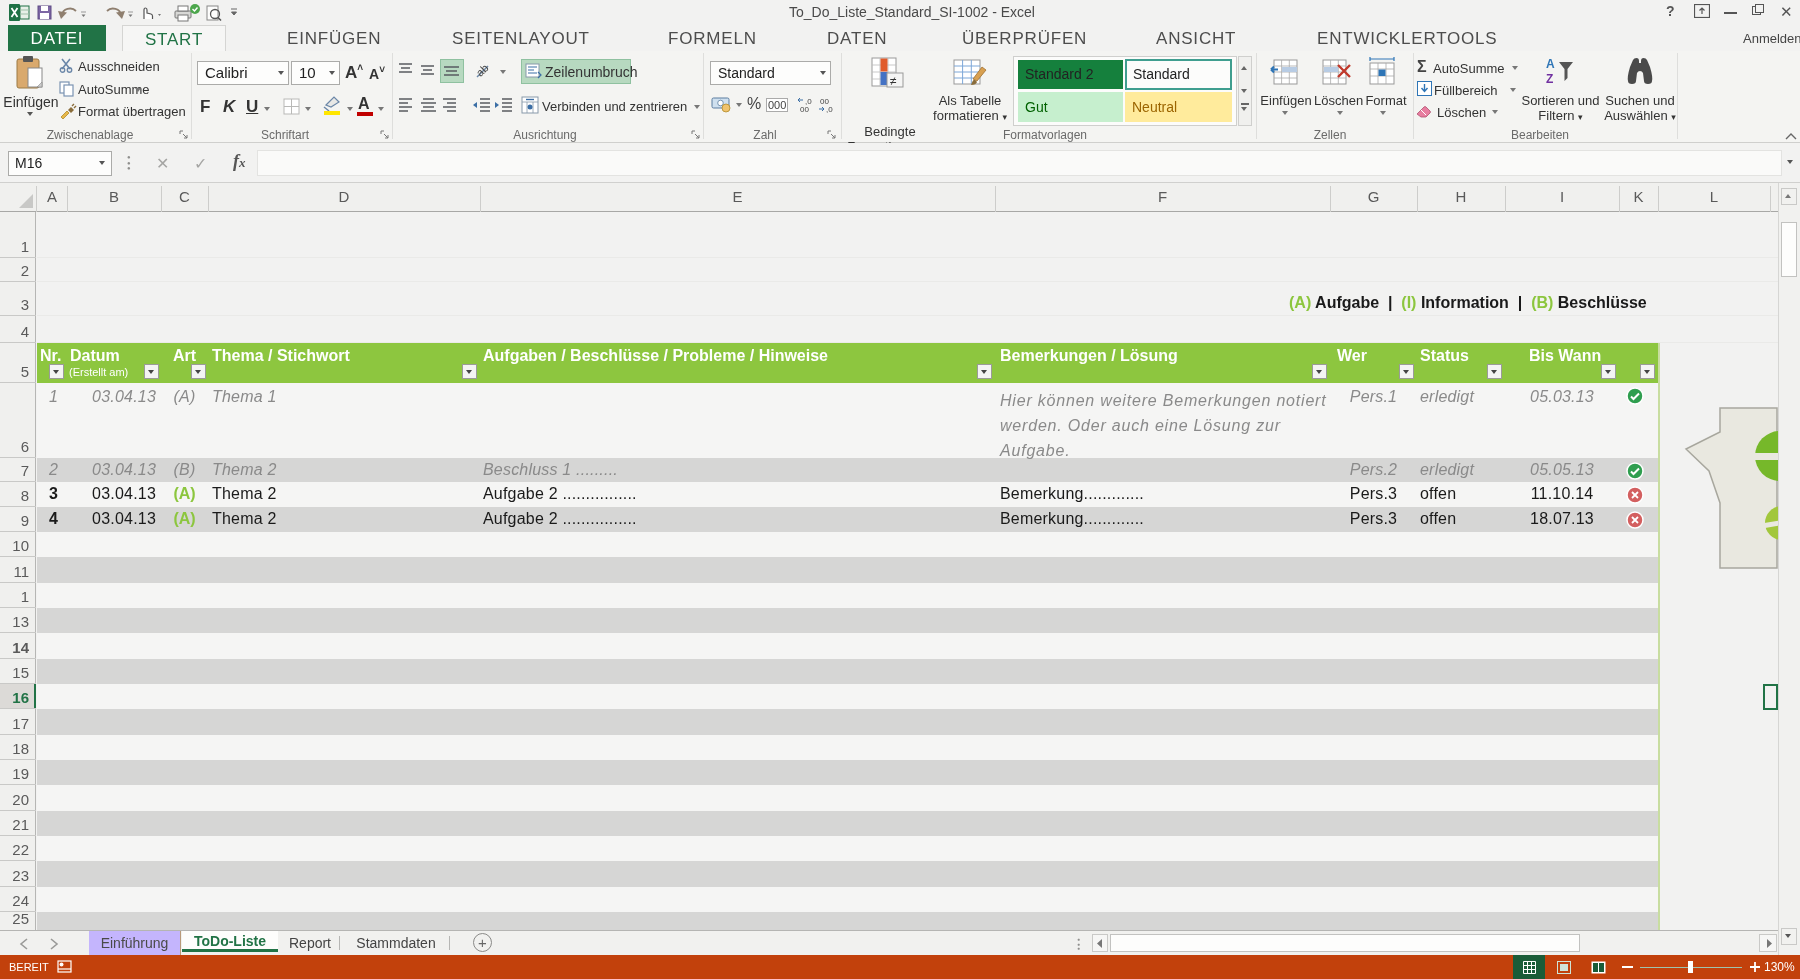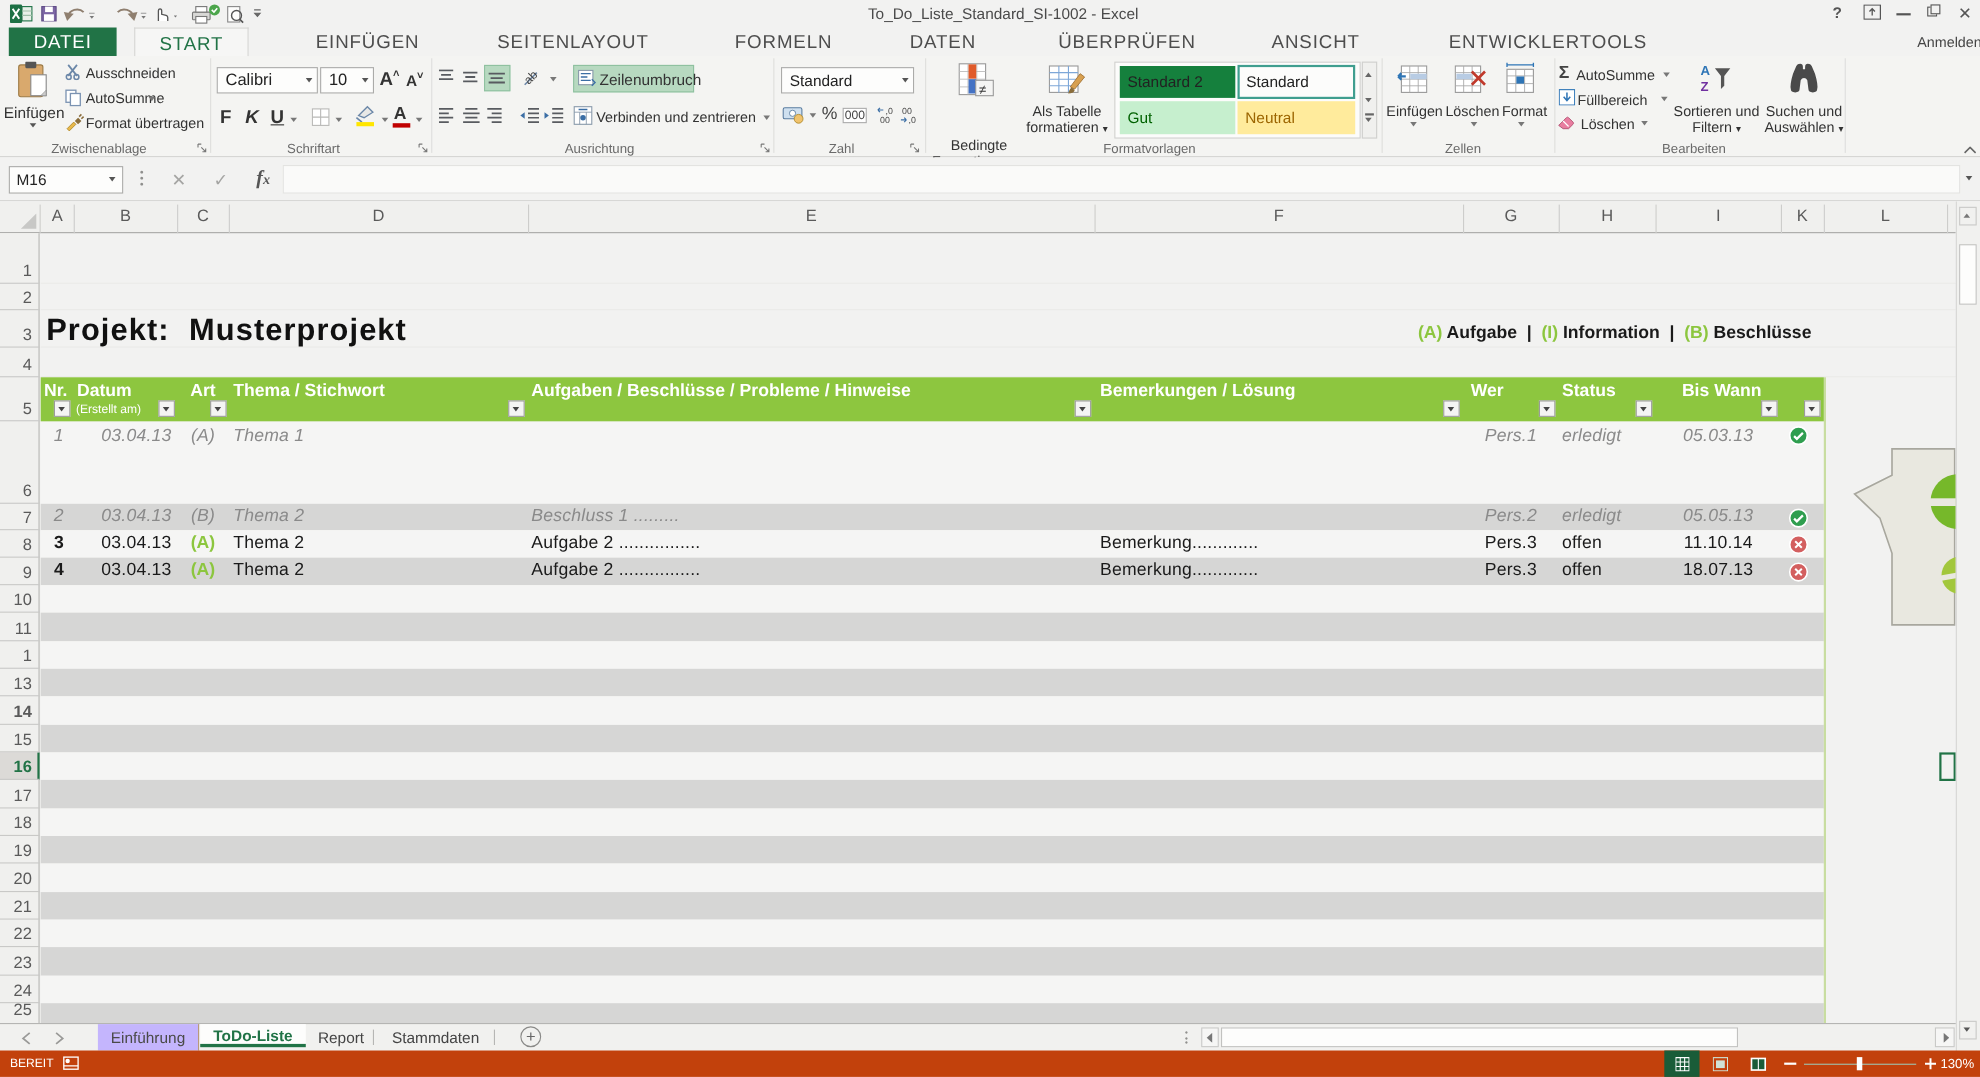--- a/index.html
+++ b/index.html
@@ -436,21 +436,20 @@
   <div class="gridline-h" style="top:551px;"></div>
     <div class="gridline-h" style="top:576px;"></div>
   <div class="gridline-h" style="top:601px;"></div>
     <div class="gridline-h" style="top:627px;"></div>
   <div class="gridline-h" style="top:652px;"></div>
     <div class="gridline-h" style="top:677px;"></div>
   <div class="gridline-h" style="top:703px;"></div>
     <div class="gridline-h" style="top:728px;"></div>
 
 
-  <div class="abs" style="left:42px;top:101px;font-size:28px;font-weight:bold;letter-spacing:1px;color:#111;">Projekt:&nbsp; Musterprojekt</div>
 
   <div class="abs" style="left:1289px;top:111px;font-size:16px;font-weight:bold;color:#1a1a1a;"><span style="color:#8cc63e;">(A)</span> Aufgabe&nbsp; |&nbsp; <span style="color:#8cc63e;">(I)</span> Information&nbsp; |&nbsp; <span style="color:#8cc63e;">(B)</span> Beschlüsse</div>
 
   <div class="abs" style="left:37px;top:160px;width:1621px;height:40px;background:#8dc63f;"></div>
   <div class="abs" style="left:40px;top:164px;font-size:16px;font-weight:bold;color:#fff;">Nr.</div>
   <div class="abs" style="left:70px;top:164px;font-size:16px;font-weight:bold;color:#fff;">Datum</div>
   <div class="abs" style="left:69px;top:183px;font-size:11px;color:#fff;">(Erstellt am)</div>
   <div class="abs" style="left:173px;top:164px;font-size:16px;font-weight:bold;color:#fff;">Art</div>
   <div class="abs" style="left:212px;top:164px;font-size:16px;font-weight:bold;color:#fff;">Thema / Stichwort</div>
   <div class="abs" style="left:483px;top:164px;font-size:16px;font-weight:bold;color:#fff;">Aufgaben / Beschlüsse / Probleme / Hinweise</div>
@@ -466,20 +465,21 @@
   <div class="ddbox" style="left:1312px;top:181px;"></div>
   <div class="ddbox" style="left:1399px;top:181px;"></div>
   <div class="ddbox" style="left:1487px;top:181px;"></div>
   <div class="ddbox" style="left:1601px;top:181px;"></div>
   <div class="ddbox" style="left:1640px;top:181px;"></div>
 
   <div class="abs" style="left:37px;top:205px;width:21px;text-align:right;font-size:16px;font-style:italic;color:#8a8a8a;letter-spacing:0.2px;">1</div>
   <div class="abs" style="left:67px;top:205px;width:89px;text-align:right;font-size:16px;font-style:italic;color:#8a8a8a;letter-spacing:0.2px;">03.04.13</div>
   <div class="abs" style="left:161px;top:205px;width:47px;text-align:center;font-size:16px;font-style:italic;color:#8a8a8a;letter-spacing:0.2px;">(A)</div>
   <div class="abs" style="left:212px;top:205px;font-size:16px;font-style:italic;color:#8a8a8a;letter-spacing:0.2px;">Thema 1</div>
+  <div class="abs" style="left:1000px;top:205px;font-size:16px;font-style:italic;color:#8a8a8a;letter-spacing:0.8px;line-height:25px;">Hier können weitere Bemerkungen notiert<br>werden. Oder auch eine Lösung zur<br>Aufgabe.</div>
   <div class="abs" style="left:1330px;top:205px;width:87px;text-align:center;font-size:16px;font-style:italic;color:#8a8a8a;letter-spacing:0.2px;">Pers.1</div>
   <div class="abs" style="left:1420px;top:205px;font-size:16px;font-style:italic;color:#8a8a8a;letter-spacing:0.2px;">erledigt</div>
   <div class="abs" style="left:1505px;top:205px;width:114px;text-align:center;font-size:16px;font-style:italic;color:#8a8a8a;letter-spacing:0.2px;">05.03.13</div>
   <svg class="abs" style="left:1626px;top:204px;" width="18" height="18" viewBox="0 0 18 18">
       <circle cx="9" cy="9" r="8" fill="#2f9e4f" stroke="#fff" stroke-width="1.5"></circle>
       <path d="M5 9.5 l2.5 2.5 L13 6.5" stroke="#fff" stroke-width="2" fill="none"></path>
     </svg>
 
   <div class="abs" style="left:37px;top:278px;width:21px;text-align:right;font-size:16px;font-style:italic;color:#8a8a8a;letter-spacing:0.2px;">2</div>
   <div class="abs" style="left:67px;top:278px;width:89px;text-align:right;font-size:16px;font-style:italic;color:#8a8a8a;letter-spacing:0.2px;">03.04.13</div>

